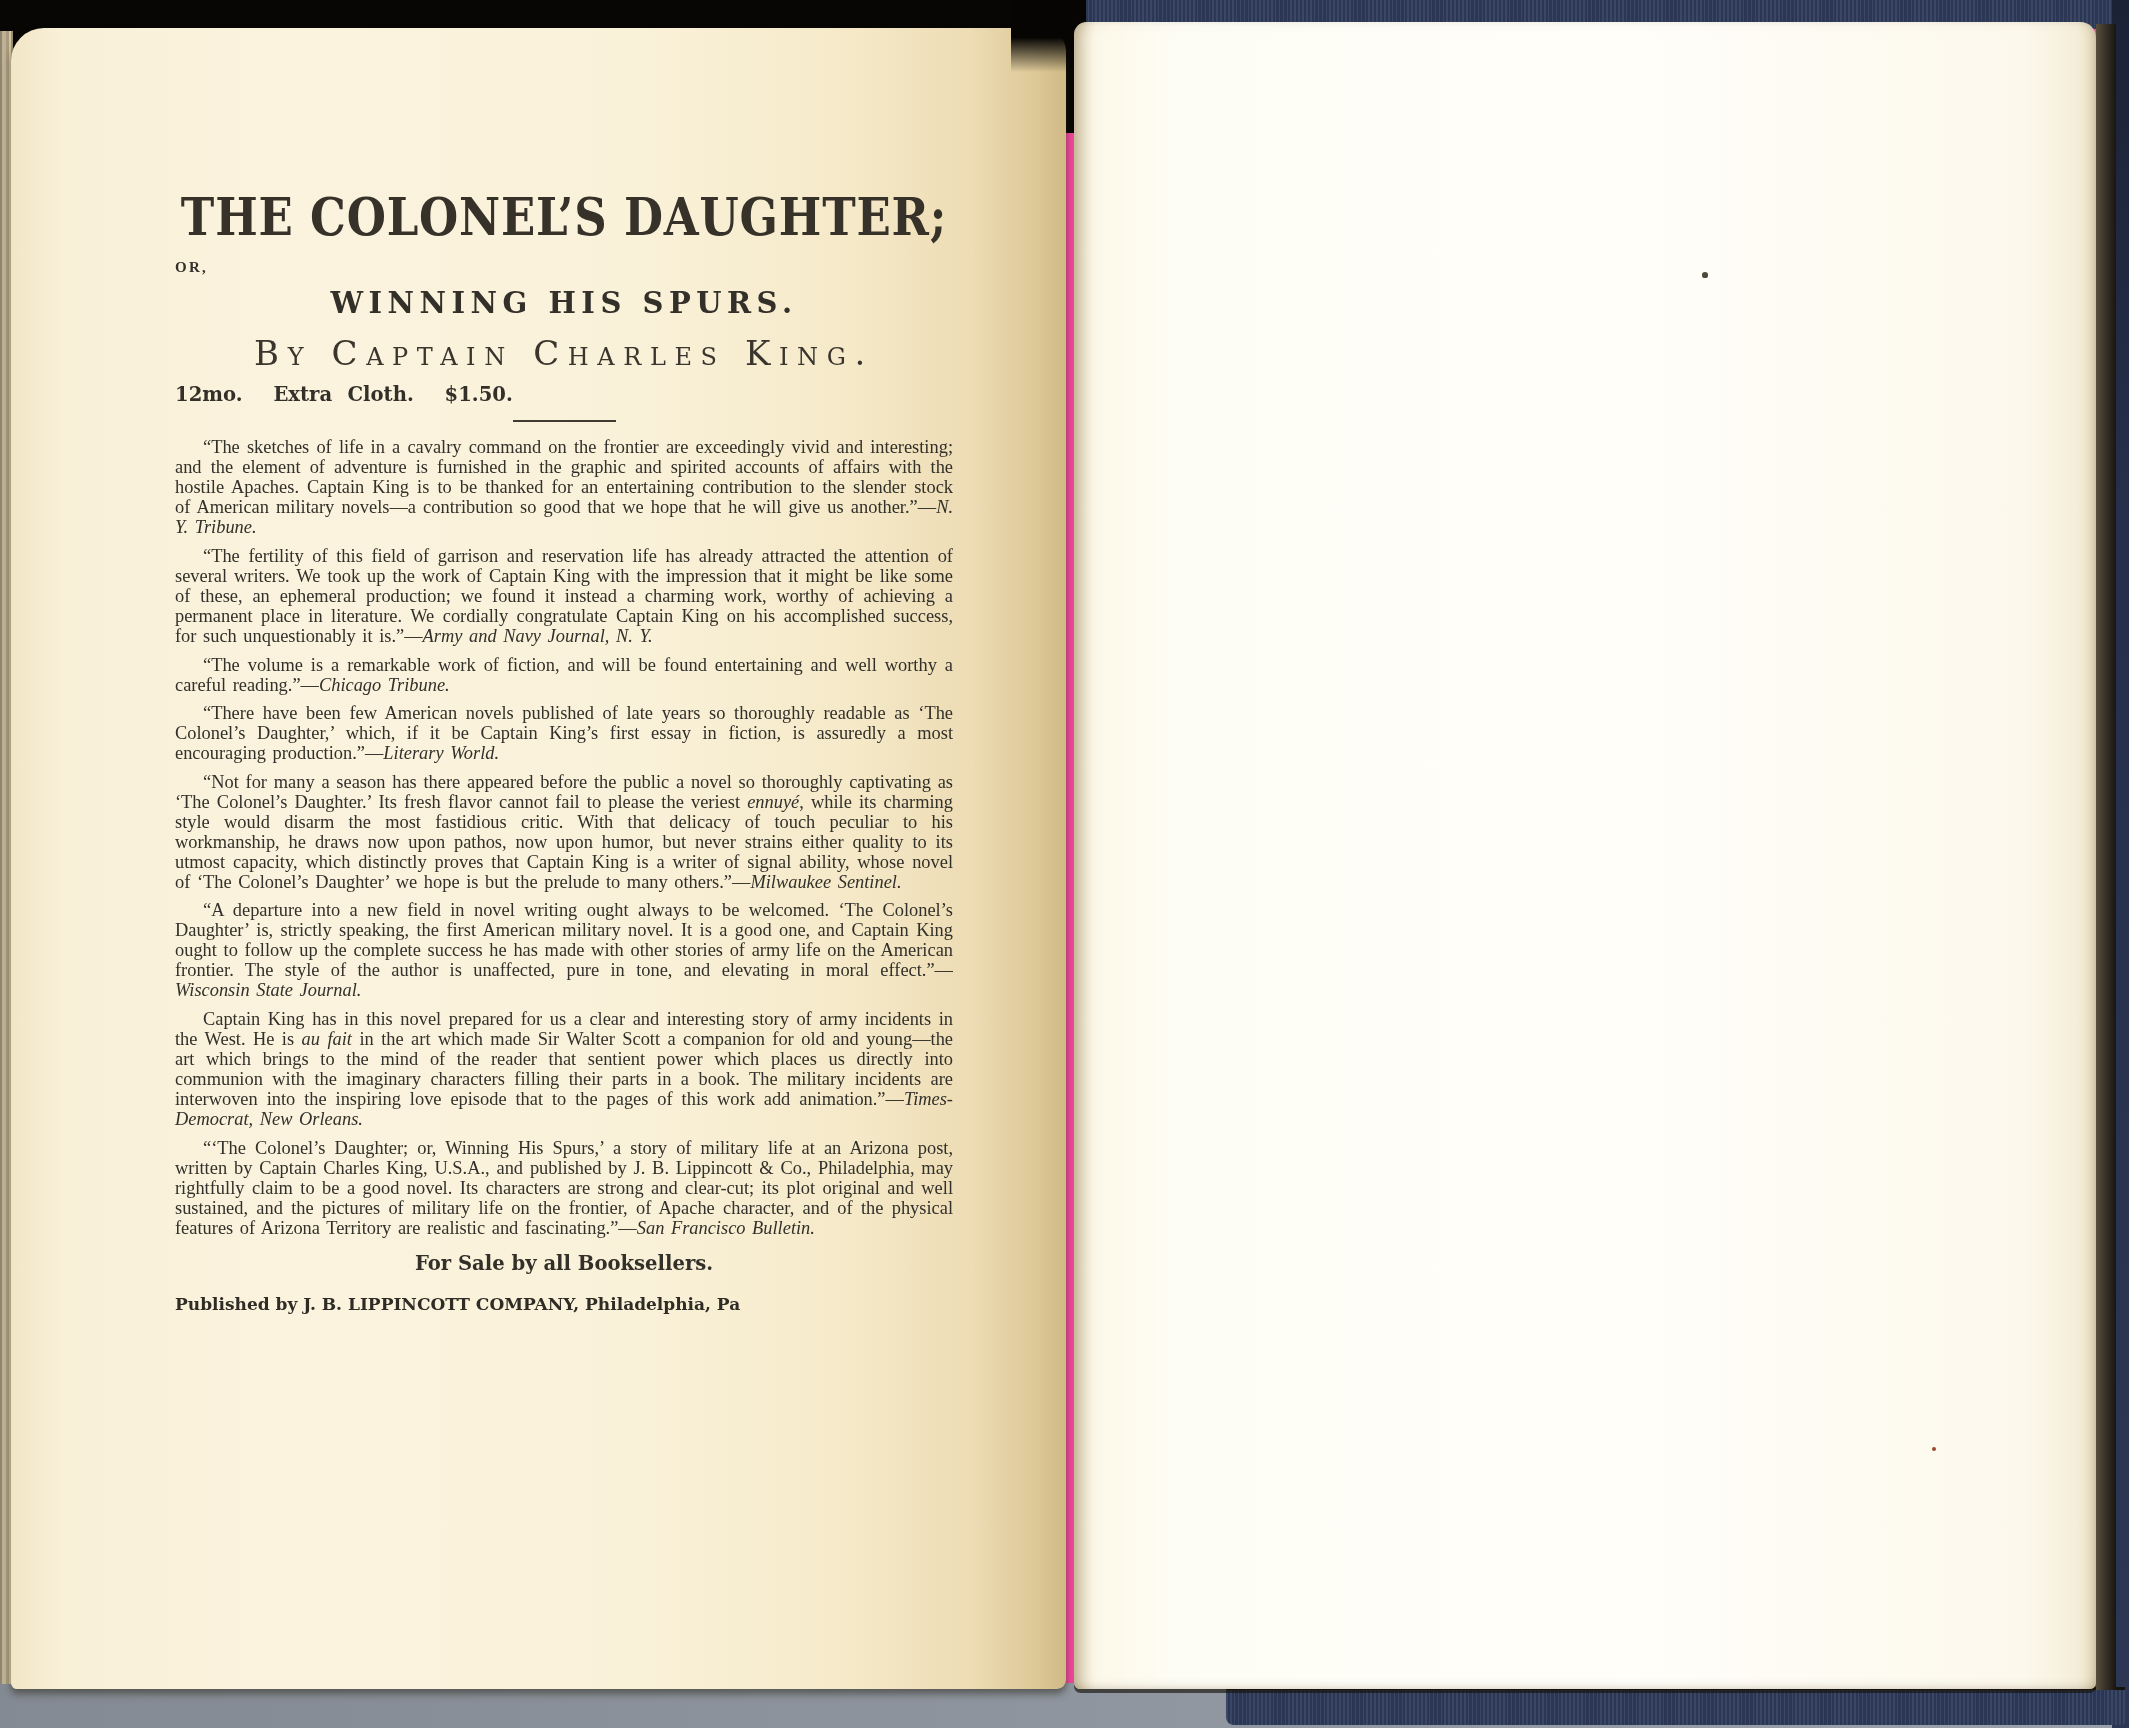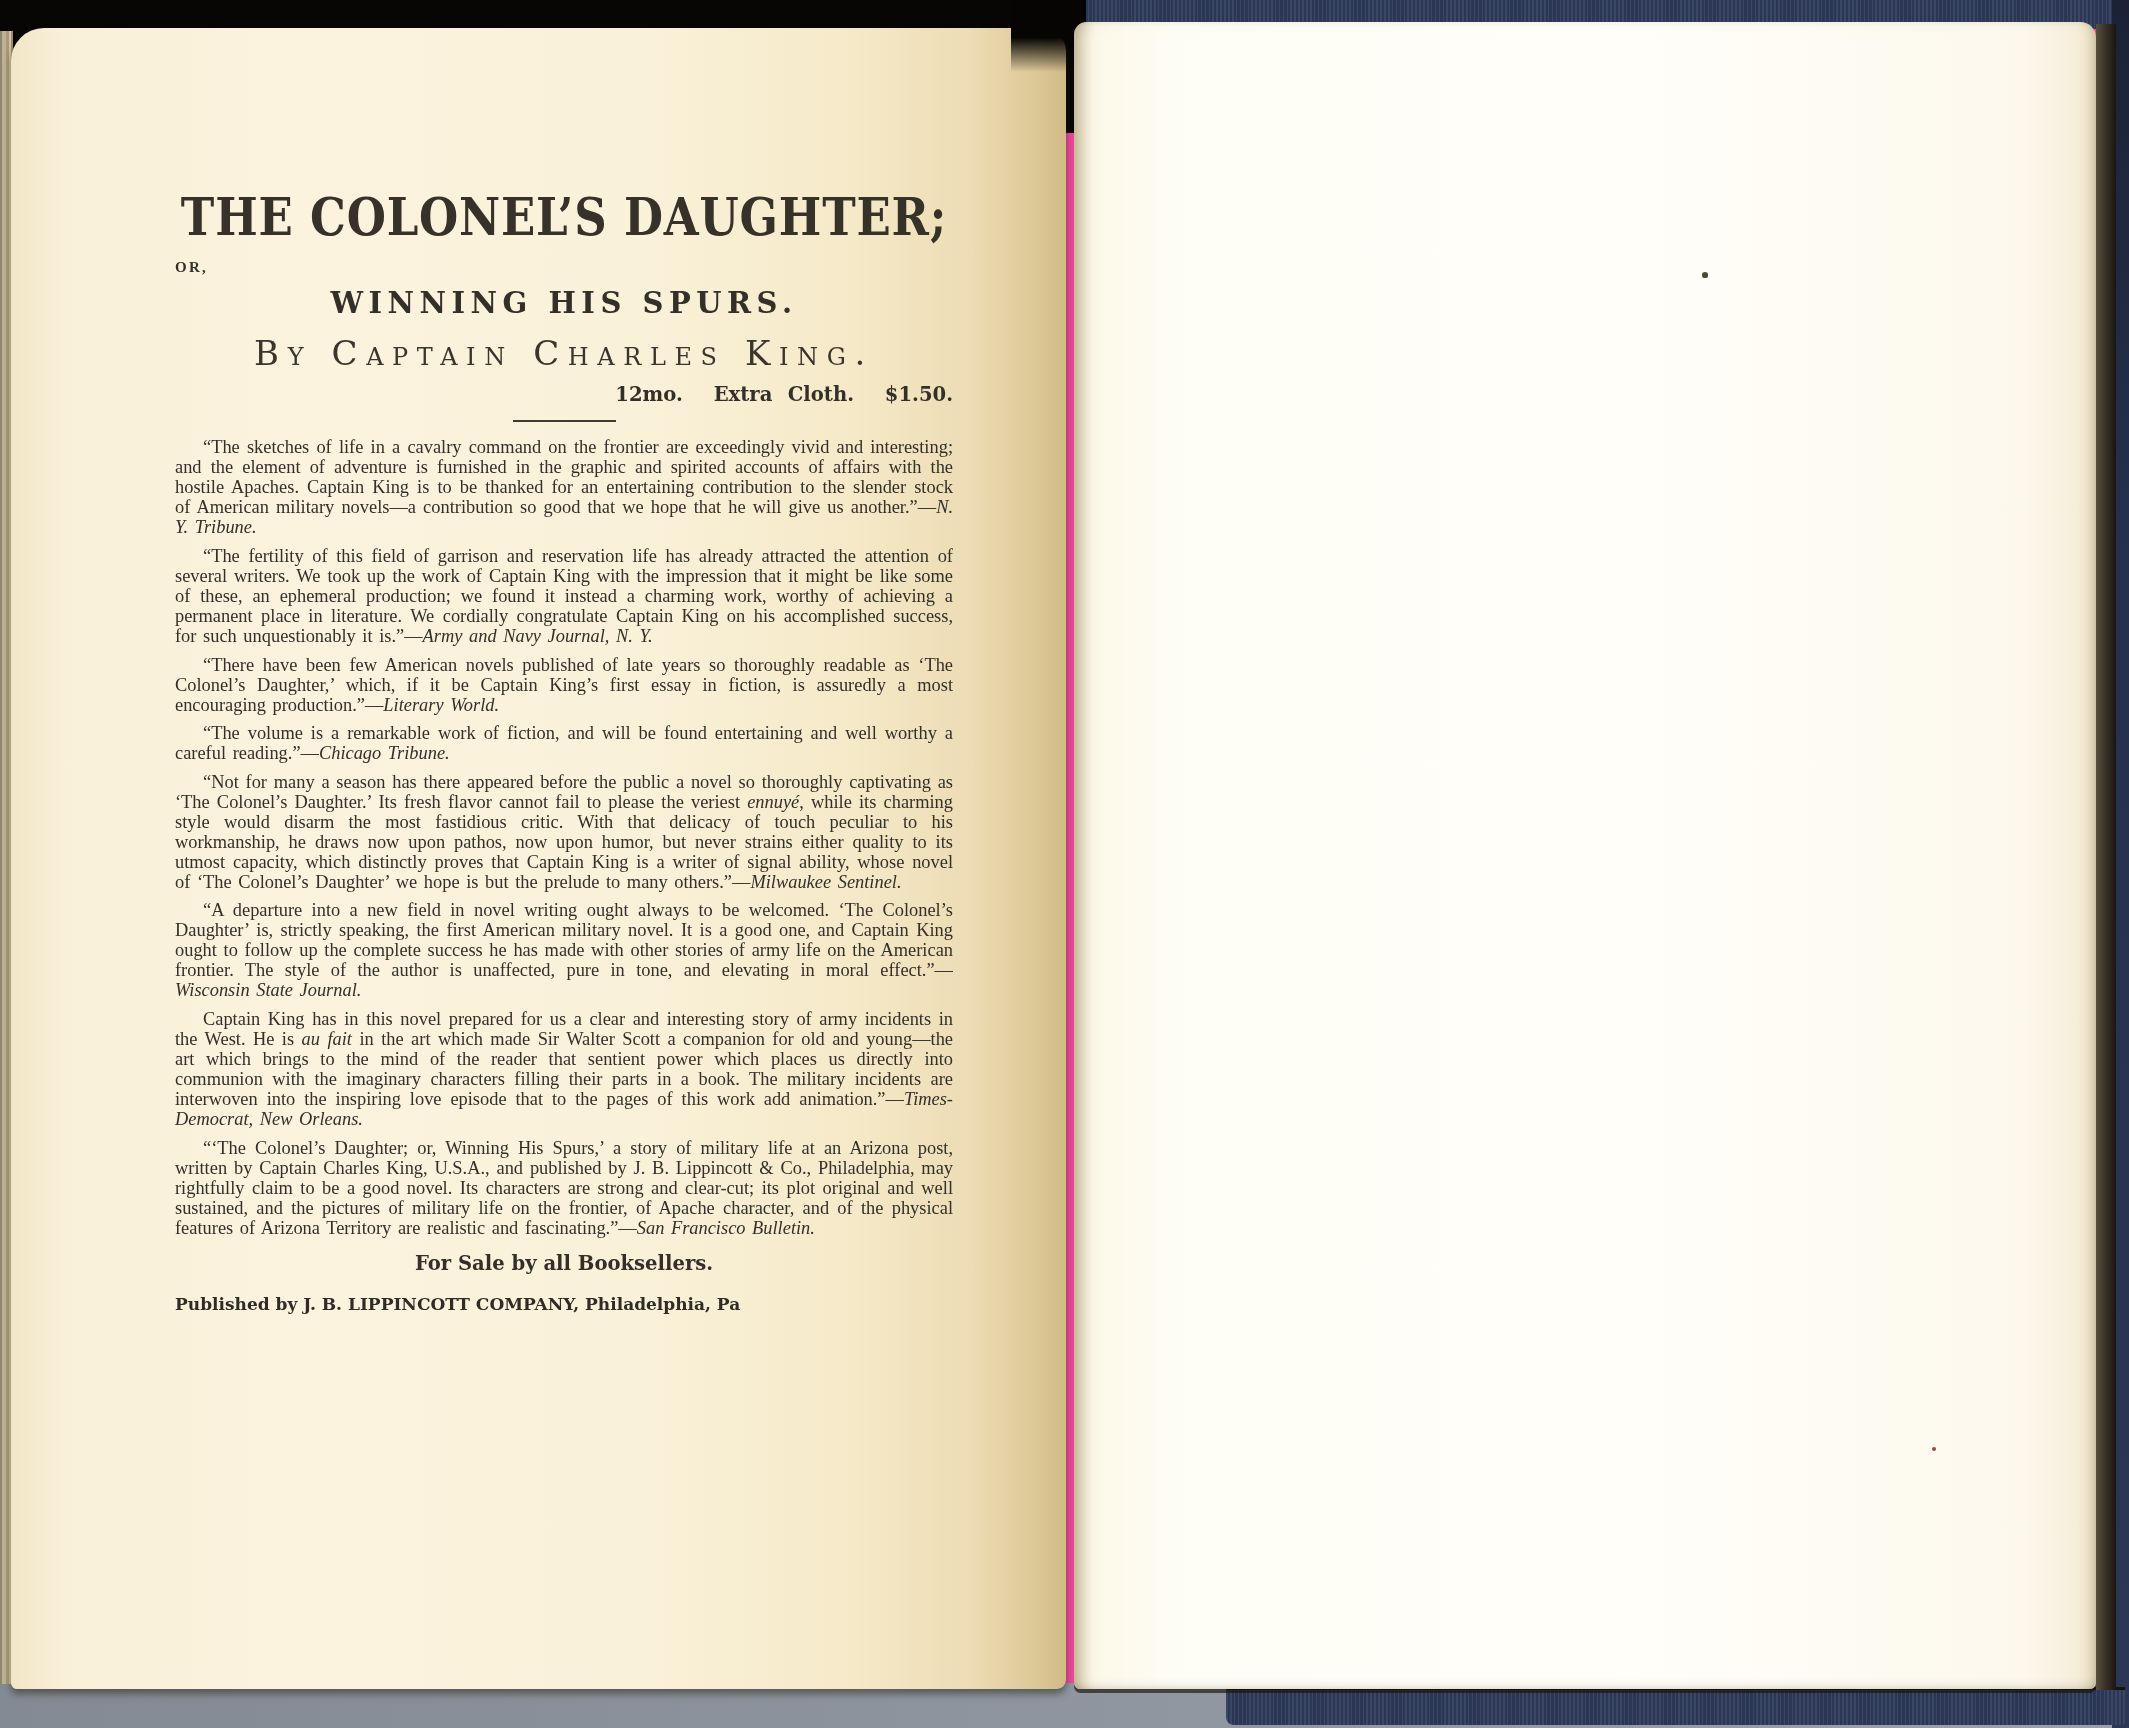--- a/index.html
+++ b/index.html
@@ -50,21 +50,21 @@
   .bk-title{font-family:"DejaVu Serif",serif;font-weight:700;font-size:45px;
             text-align:center;white-space:nowrap;letter-spacing:0.8px;color:#363229;
             transform:scaleY(1.16);transform-origin:center top;margin:0 0 20.4px;}
   .or-line{font-family:Liberation Serif, serif;font-weight:700;font-size:15px;
            letter-spacing:2.3px;text-align:left;margin:0 0 9.4px;}
   .bk-subtitle{font-family:"DejaVu Serif",serif;font-weight:700;font-size:29px;
                letter-spacing:5.5px;text-align:center;margin:0 0 13.3px;}
   .bk-byline{font-family:"DejaVu Serif",serif;font-variant:small-caps;font-weight:400;
              font-size:34px;letter-spacing:8.6px;text-align:center;white-space:nowrap;margin:0 0 7.8px;color:#3a362d;}
   .bk-format{font-family:"DejaVu Serif",serif;font-weight:700;font-size:19.6px;
-             word-spacing:8.6px;text-align:right;margin:10px 0 14px;}
+             word-spacing:8.6px;text-align:left;margin:10px 0 14px;}
   .rule{width:103px;height:2.3px;background:#403b31;margin:0 auto 15px;}
   .bk-heading{font-family:"DejaVu Serif",serif;font-weight:700;font-size:23px;
               letter-spacing:3.9px;text-align:center;margin:0 0 15.7px;}
   .reviews{color:#32302a;}
   .review{font-size:18.4px;line-height:20px;text-align:justify;text-indent:28px;
           word-spacing:2px;margin:0 0 8.6px;}
   .review i{font-style:italic;}
   .for-sale{font-family:"DejaVu Serif",serif;font-weight:700;font-size:19.6px;
             text-align:center;margin:14px 0 0;}
   .publisher{font-family:"DejaVu Serif",serif;font-weight:700;font-size:17px;
@@ -86,22 +86,22 @@
     <div class="content">
       <div class="bk-title">THE COLONEL’S DAUGHTER;</div>
       <div class="or-line">OR,</div>
       <div class="bk-subtitle">WINNING HIS SPURS.</div>
       <div class="bk-byline">By Captain Charles King.</div>
       <div class="bk-format">12mo.&nbsp; Extra Cloth.&nbsp; $1.50.</div>
       <div class="rule"></div>
       <div class="reviews">
           <p class="review"><span>“The sketches of life in a cavalry command on the frontier are exceedingly vivid and interesting; and the element of adventure is furnished in the graphic and spirited accounts of affairs with the hostile Apaches.  Captain King is to be thanked for an entertaining contribution to the slender stock of American military novels—a contribution so good that we hope that he will give us another.”</span><span>—</span><i>N. Y. Tribune.</i></p>
           <p class="review"><span>“The fertility of this field of garrison and reservation life has already attracted the attention of several writers.  We took up the work of Captain King with the impression that it might be like some of these, an ephemeral production; we found it instead a charming work, worthy of achieving a permanent place in literature.  We cordially congratulate Captain King on his accomplished success, for such unquestionably it is.”</span><span>—</span><i>Army and Navy Journal, N. Y.</i></p>
+          <p class="review"><span>“The volume is a remarkable work of fiction, and will be found entertaining and well worthy a careful reading.”</span><span>—</span><i>Chicago Tribune.</i></p>
           <p class="review"><span>“There have been few American novels published of late years so thoroughly readable as ‘The Colonel’s Daughter,’ which, if it be Captain King’s first essay in fiction, is assuredly a most encouraging production.”</span><span>—</span><i>Literary World.</i></p>
-          <p class="review"><span>“The volume is a remarkable work of fiction, and will be found entertaining and well worthy a careful reading.”</span><span>—</span><i>Chicago Tribune.</i></p>
           <p class="review"><span>“Not for many a season has there appeared before the public a novel so thoroughly captivating as ‘The Colonel’s Daughter.’  Its fresh flavor cannot fail to please the veriest </span><i>ennuyé</i><span>, while its charming style would disarm the most fastidious critic.  With that delicacy of touch peculiar to his workmanship, he draws now upon pathos, now upon humor, but never strains either quality to its utmost capacity, which distinctly proves that Captain King is a writer of signal ability, whose novel of ‘The Colonel’s Daughter’ we hope is but the prelude to many others.”</span><span>—</span><i>Milwaukee Sentinel.</i></p>
           <p class="review"><span>“A departure into a new field in novel writing ought always to be welcomed.  ‘The Colonel’s Daughter’ is, strictly speaking, the first American military novel.  It is a good one, and Captain King ought to follow up the complete success he has made with other stories of army life on the American frontier.  The style of the author is unaffected, pure in tone, and elevating in moral effect.”</span><span>—</span><i>Wisconsin State Journal.</i></p>
           <p class="review"><span>Captain King has in this novel prepared for us a clear and interesting story of army incidents in the West.  He is </span><i>au fait</i><span> in the art which made Sir Walter Scott a companion for old and young—the art which brings to the mind of the reader that sentient power which places us directly into communion with the imaginary characters filling their parts in a book.  The military incidents are interwoven into the inspiring love episode that to the pages of this work add animation.”</span><span>—</span><i>Times-Democrat, New Orleans.</i></p>
           <p class="review"><span>“‘The Colonel’s Daughter; or, Winning His Spurs,’ a story of military life at an Arizona post, written by Captain Charles King, U.S.A., and published by J. B. Lippincott &amp; Co., Philadelphia, may rightfully claim to be a good novel.  Its characters are strong and clear-cut; its plot original and well sustained, and the pictures of military life on the frontier, of Apache character, and of the physical features of Arizona Territory are realistic and fascinating.”</span><span>—</span><i>San Francisco Bulletin.</i></p>
         </div>
       <div class="for-sale">For Sale by all Booksellers.</div>
       <div class="publisher">Published by J. B. LIPPINCOTT COMPANY, Philadelphia, Pa</div>
     </div>
   </div>
 

